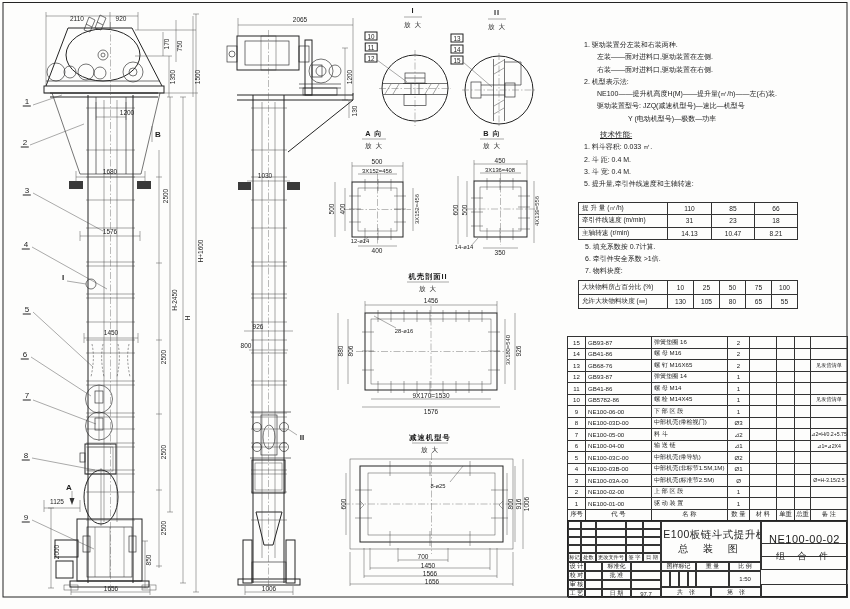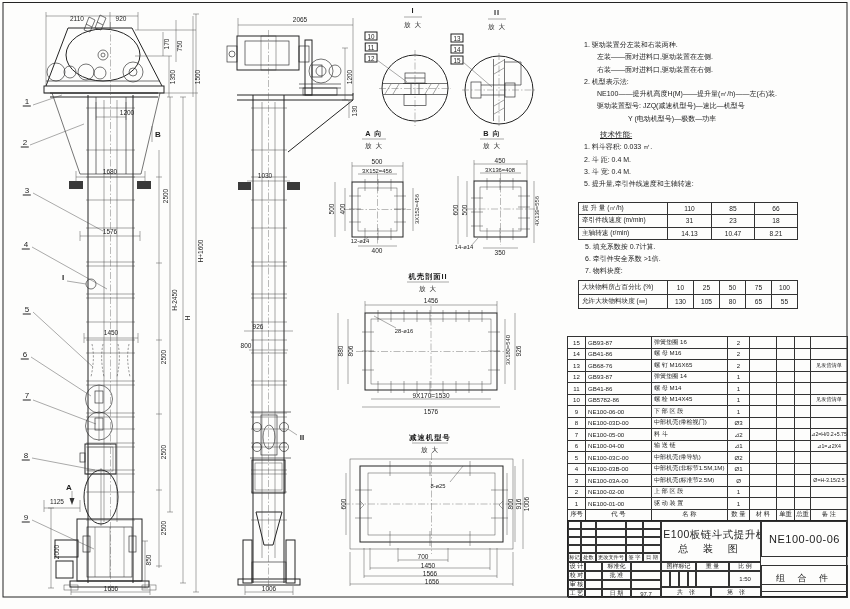--- a/index.html
+++ b/index.html
@@ -668,18 +668,18 @@
   <div class="cell" style="left:161px;top:41px;width:32px;height:9px">比 例</div>
   <div class="cell" style="left:93px;top:50px;width:9px;height:16px"></div>
   <div class="cell" style="left:102px;top:50px;width:9px;height:16px"></div>
   <div class="cell" style="left:111px;top:50px;width:9px;height:16px"></div>
   <div class="cell" style="left:120px;top:50px;width:8px;height:16px"></div>
   <div class="cell" style="left:128px;top:50px;width:33px;height:16px"></div>
   <div class="cell" style="left:161px;top:50px;width:32px;height:16px">1:50</div>
   <div class="cell" style="left:93px;top:66px;width:50px;height:11px">共　张</div>
   <div class="cell" style="left:143px;top:66px;width:50px;height:11px">第　张</div>
 
-  <div class="cell dno" style="left:193px;top:0;width:87px;height:36px">NE100-00-06</div>
-  <div class="cell asm" style="left:193px;top:44px;width:87px;height:27px">组 合 件</div>
+  <div class="cell dno" style="left:193px;top:0;width:87px;height:36px">NE100-00-02</div>
+  <div class="cell asm" style="left:193px;top:22px;width:87px;height:27px">组 合 件</div>
   <div class="cell" style="left:193px;top:63px;width:87px;height:14px"></div>
 </div>
 
 </div>
 
 </body></html>

